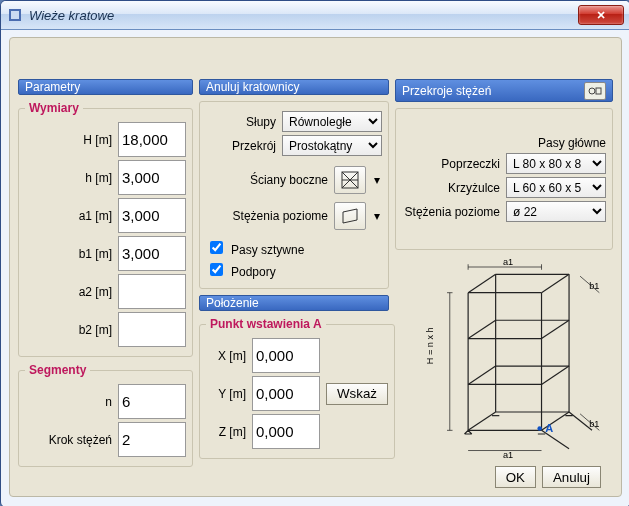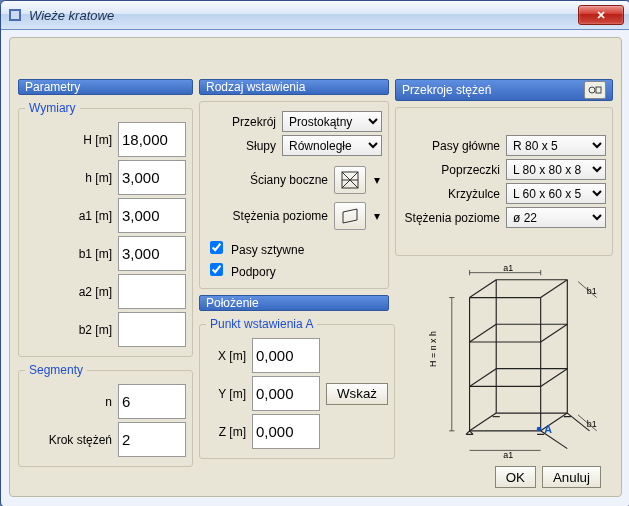--- a/index.html
+++ b/index.html
@@ -60,21 +60,21 @@
   .section-head .hicon {
     margin-left:auto; width:20px; height:16px;
     background:#eef0e6; border:1px solid #888; border-radius:2px;
     display:flex; align-items:center; justify-content:center;
   }
   fieldset {
     border:1px solid #c9c4b0;
     border-radius:3px;
     margin:0; padding:4px 6px 6px 6px;
   }
-  legend { padding:0 4px; font-weight:normal; color:#1d4ed8;}
+  legend { padding:0 4px; font-weight:bold; color:#be185d;}
   .row { display:flex; align-items:center; margin:3px 0; gap:6px;}
   .row label.rl { flex:1; text-align:right; }
   input[type="text"] {
     width:60px; height:17px;
     border:1px solid #999; background:#fff;
     padding:8px 3px; font-size:15px;
   }
   select {
     height:21px; border:1px solid #888; background:linear-gradient(#fdfdfd,#ececec);
     font-size:12px; padding:0 2px;
@@ -157,29 +157,29 @@
               <input type="text" value="6" style="">
             </div>
           <div class="row">
               <label class="rl">Krok stężeń</label>
               <input type="text" value="2" style="">
             </div>
         </fieldset>
       </div>
 
       <div class="col col2">
-        <div class="section-head">Rodzaj wstawienia</div>
+        <div class="section-head">Anuluj kratownicy</div>
         <div style="border:1px solid #c9c4b0; border-radius:3px; padding:6px 6px;">
+          <div class="row">
+              <label class="rl">Słupy</label>
+            <select class="w"><option>Równoległe</option></select>
+          </div>
           <div class="row">
               <label class="rl">Przekrój</label>
             <select class="w"><option>Prostokątny</option></select>
-          </div>
-          <div class="row">
-              <label class="rl">Słupy</label>
-            <select class="w"><option>Równoległe</option></select>
           </div>
           <div class="row" style="margin-top:10px;">
               <label class="rl">Ściany boczne</label>
             <div class="iconbtn">
               <svg width="20" height="20">
                   <rect x="2" y="2" width="16" height="16" fill="none" stroke="#333"></rect>
                   <line x1="2" y1="2" x2="18" y2="18" stroke="#333"></line>
                   <line x1="2" y1="18" x2="18" y2="2" stroke="#333"></line>
                   <line x1="2" y1="10" x2="18" y2="10" stroke="#333"></line>
                 </svg>
@@ -230,21 +230,20 @@
           <span class="hicon">
             <svg width="14" height="12">
                 <circle cx="4" cy="6" r="3" fill="none" stroke="#444"></circle>
                 <rect x="8" y="3" width="5" height="6" fill="none" stroke="#444"></rect>
               </svg>
           </span>
         </div>
         <div style="border:1px solid #c9c4b0; border-radius:3px; padding:24px 6px;">
           <div class="row">
               <label class="rl">Pasy główne</label>
-              <select class="w"><option>R 80 x 5</option></select>
             </div>
           <div class="row">
               <label class="rl">Poprzeczki</label>
               <select class="w"><option>L 80 x 80 x 8</option></select>
             </div>
           <div class="row">
               <label class="rl">Krzyżulce</label>
               <select class="w"><option>L 60 x 60 x 5</option></select>
             </div>
           <div class="row">

